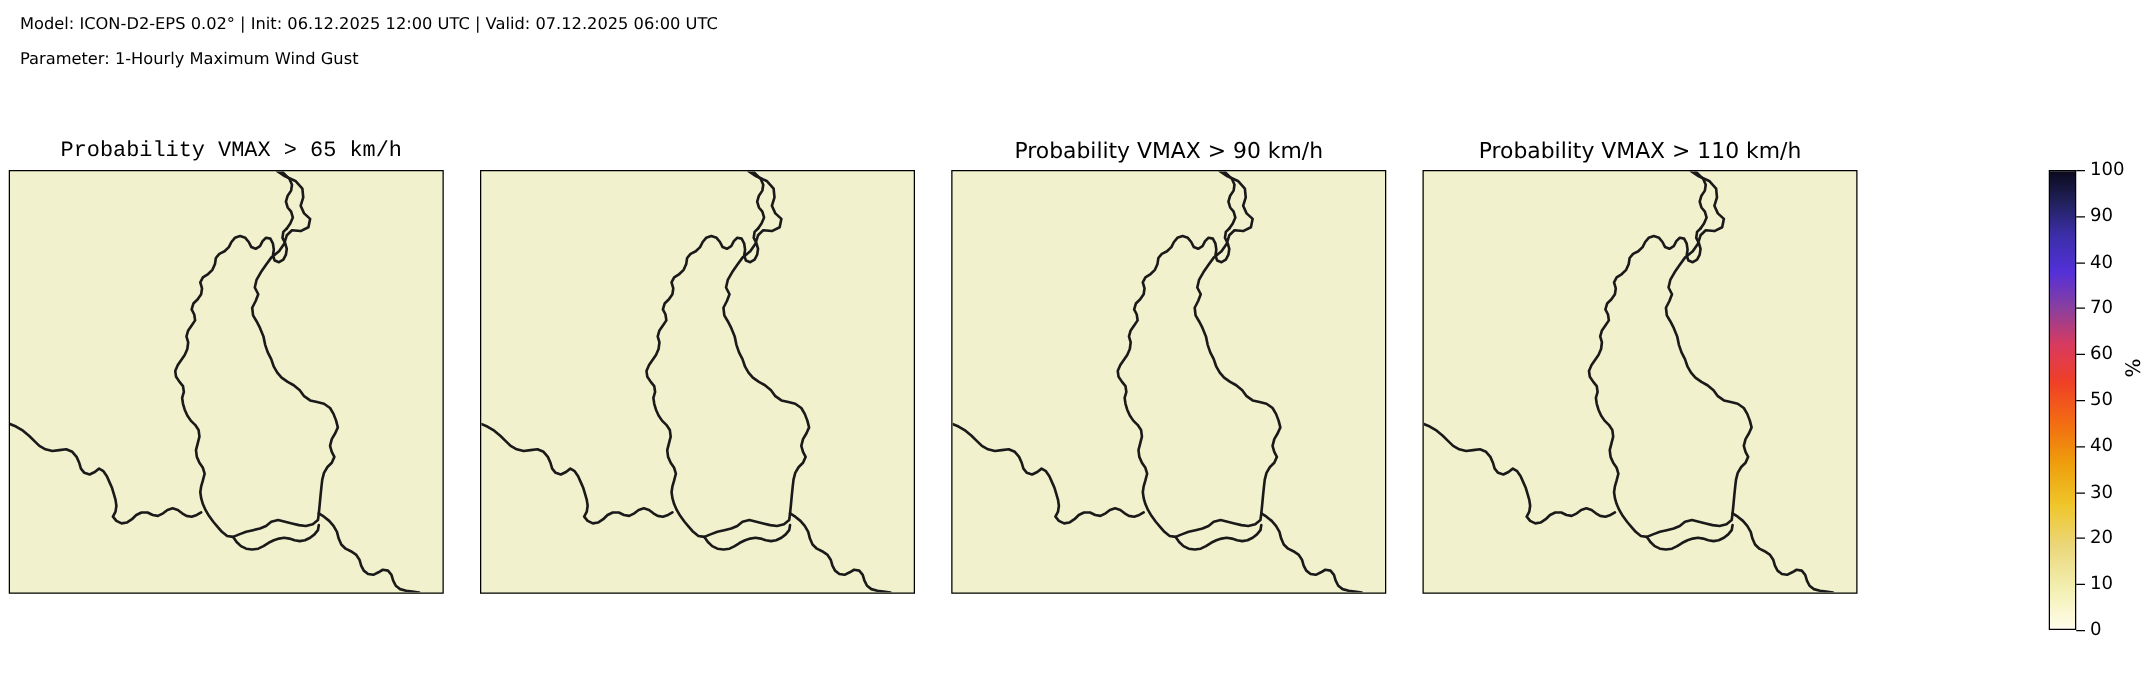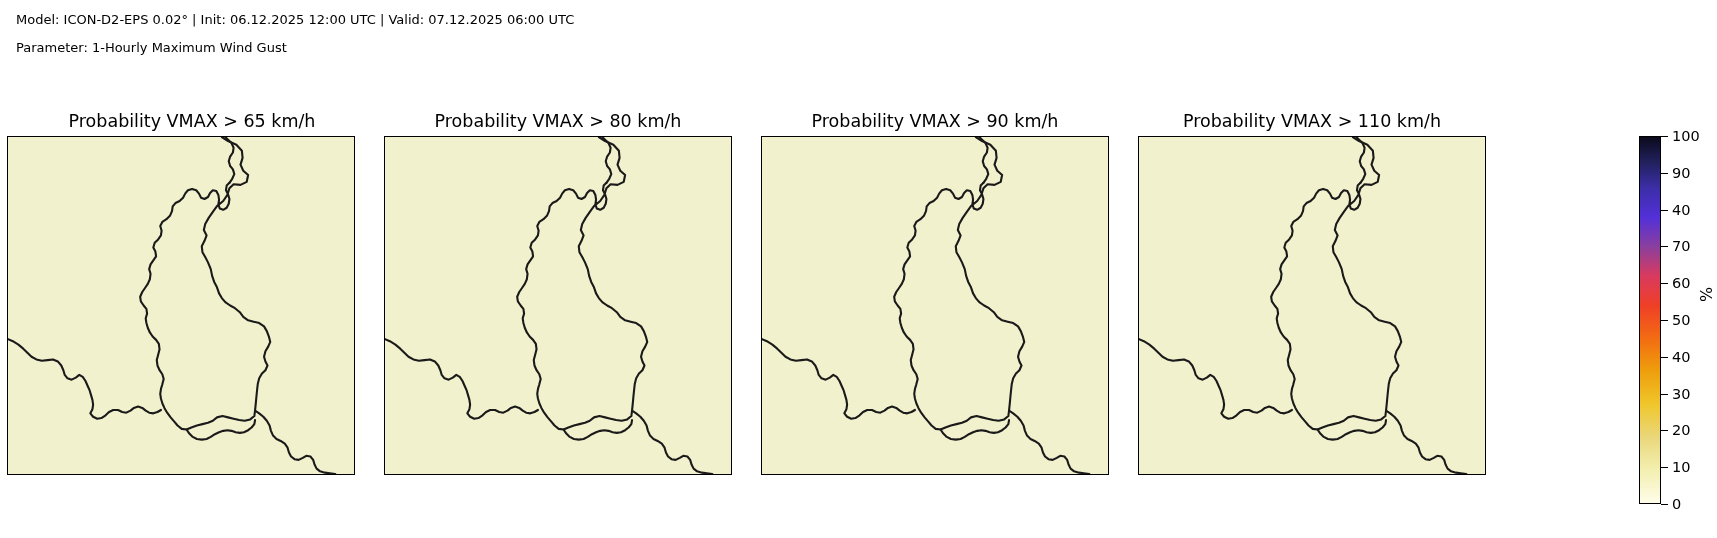--- a/index.html
+++ b/index.html
@@ -51,21 +51,21 @@
     width: 350px;
     text-align: center;
     font-size: 17.5px;
     line-height: 21px;
     white-space: nowrap;
   }
   #panel-0 { left: 7px; }
   #panel-1 { left: 384px; }
   #panel-2 { left: 761px; }
   #panel-3 { left: 1138px; }
-  #title-0 { left: 17px; }
+  #title-0 { left: 10px; font-family: Liberation Mono, monospace; }
   #title-1 { left: 383px; }
   #title-2 { left: 760px; }
   #title-3 { left: 1137px; }
 
   .map-svg {
     position: absolute;
     left: 0; top: 0;
     width: 100%;
     height: 100%;
     display: block;
@@ -138,21 +138,20 @@
 <body>
 
 <div class="figure">
 
   <div class="header">
     <div class="header-line">Model: ICON-D2-EPS 0.02° | Init: 06.12.2025 12:00 UTC | Valid: 07.12.2025 06:00 UTC</div>
     <div class="header-line">Parameter: 1-Hourly Maximum Wind Gust</div>
   </div>
 
   <div class="panel-title" id="title-0">Probability VMAX &gt; 65 km/h</div>
-  <div class="panel-title" id="title-1">Probability VMAX &gt; 80 km/h</div>
   <div class="panel-title" id="title-2">Probability VMAX &gt; 90 km/h</div>
   <div class="panel-title" id="title-3">Probability VMAX &gt; 110 km/h</div>
 
   <div class="panel" id="panel-0">
       <svg class="map-svg" viewBox="0 0 1000 1000" preserveAspectRatio="none">
         <path d="M618.0 0.0 L636.0 12.0 L660.0 23.0 L676.0 41.0 L678.0 62.0 L672.0 82.0 L680.0 100.0 L694.0 113.0 L690.0 133.0 L672.0 142.0 L652.0 140.0 L640.0 152.0 L634.0 172.0 L622.0 190.0 L604.0 205.0 L592.0 222.0 L580.0 240.0 L570.0 258.0 L566.0 276.0 L574.0 292.0 L568.0 308.0 L560.0 324.0 L562.0 342.0 L570.0 356.0 L578.0 372.0 L586.0 392.0 L590.0 412.0 L596.0 430.0 L604.0 446.0 L610.0 464.0 L618.0 478.0 L628.0 490.0 L642.0 500.0 L656.0 508.0 L670.0 520.0 L680.0 534.0 L694.0 544.0 L710.0 548.0 L726.0 552.0 L740.0 562.0 L748.0 576.0 L754.0 592.0 L758.0 608.0 L752.0 622.0 L744.0 636.0 L740.0 652.0 L744.0 666.0 L750.0 678.0 L744.0 692.0 L734.0 702.0 L726.0 716.0 L722.0 732.0 L720.0 750.0 L718.0 770.0 L716.0 792.0 L714.0 812.0 L712.0 828.0 L700.0 838.0 L684.0 842.0 L668.0 840.0 L652.0 836.0 L636.0 832.0 L620.0 828.0 L604.0 832.0 L592.0 842.0 L578.0 848.0 L562.0 852.0 L546.0 856.0 L530.0 862.0 L516.0 868.0 L502.0 866.0 L490.0 856.0 L480.0 844.0 L470.0 832.0 L460.0 818.0 L452.0 804.0 L446.0 790.0 L442.0 776.0 L440.0 762.0 L442.0 748.0 L446.0 734.0 L450.0 718.0 L446.0 704.0 L438.0 692.0 L432.0 678.0 L430.0 662.0 L434.0 646.0 L438.0 630.0 L436.0 614.0 L428.0 602.0 L418.0 592.0 L410.0 580.0 L404.0 566.0 L400.0 552.0 L398.0 538.0 L402.0 524.0 L400.0 510.0 L392.0 500.0 L384.0 488.0 L382.0 474.0 L388.0 460.0 L396.0 448.0 L404.0 436.0 L410.0 422.0 L412.0 406.0 L408.0 392.0 L412.0 378.0 L420.0 366.0 L428.0 354.0 L426.0 340.0 L420.0 328.0 L424.0 314.0 L434.0 304.0 L442.0 292.0 L444.0 278.0 L440.0 264.0 L446.0 252.0 L458.0 244.0 L468.0 234.0 L474.0 220.0 L476.0 206.0 L484.0 196.0 L496.0 190.0 L506.0 180.0 L512.0 168.0 L520.0 158.0 L532.0 154.0 L544.0 158.0 L552.0 168.0 L558.0 180.0 L568.0 184.0 L578.0 178.0 L584.0 166.0 L592.0 158.0 L602.0 160.0 L608.0 172.0 L610.0 186.0 L608.0 200.0 L612.0 212.0 L622.0 216.0 L632.0 210.0 L638.0 198.0 L640.0 184.0 L636.0 170.0 L630.0 158.0 L632.0 144.0 L640.0 136.0" class="border-line"></path>
         <path d="M0.0 600.0 L14.0 606.0 L30.0 616.0 L44.0 628.0 L56.0 640.0 L68.0 652.0 L82.0 660.0 L98.0 664.0 L114.0 662.0 L130.0 660.0 L144.0 666.0 L154.0 678.0 L160.0 692.0 L164.0 706.0 L172.0 716.0 L184.0 720.0 L196.0 714.0 L206.0 706.0 L216.0 712.0 L224.0 724.0 L230.0 738.0 L236.0 752.0 L240.0 766.0 L244.0 780.0 L246.0 794.0 L244.0 808.0 L238.0 820.0 L246.0 830.0 L258.0 836.0 L270.0 834.0 L282.0 826.0 L292.0 816.0 L304.0 810.0 L318.0 810.0 L330.0 816.0 L342.0 818.0 L354.0 812.0 L364.0 804.0 L376.0 800.0 L388.0 804.0 L398.0 812.0 L408.0 818.0 L420.0 820.0 L432.0 816.0 L442.0 810.0" class="border-line"></path>
         <path d="M714.0 812.0 L726.0 820.0 L738.0 830.0 L748.0 842.0 L756.0 856.0 L760.0 872.0 L766.0 886.0 L776.0 896.0 L788.0 902.0 L800.0 910.0 L808.0 922.0 L812.0 936.0 L818.0 948.0 L828.0 956.0 L840.0 958.0 L852.0 952.0 L862.0 946.0 L874.0 948.0 L882.0 958.0 L886.0 972.0 L892.0 984.0 L902.0 992.0 L916.0 996.0 L930.0 998.0 L946.0 1000.0" class="border-line"></path>
         <path d="M516.0 868.0 L524.0 880.0 L534.0 890.0 L546.0 896.0 L560.0 898.0 L574.0 896.0 L586.0 890.0 L598.0 882.0 L610.0 876.0 L622.0 872.0 L634.0 870.0 L646.0 872.0 L658.0 876.0 L670.0 878.0 L682.0 876.0 L694.0 870.0 L704.0 862.0 L712.0 852.0 L714.0 840.0" class="border-line"></path>
         <path d="M640.0 136.0 L648.0 124.0 L654.0 110.0 L650.0 96.0 L642.0 86.0 L638.0 72.0 L642.0 58.0 L650.0 46.0 L652.0 32.0 L646.0 18.0 L636.0 8.0 L628.0 0.0" class="border-line"></path>

